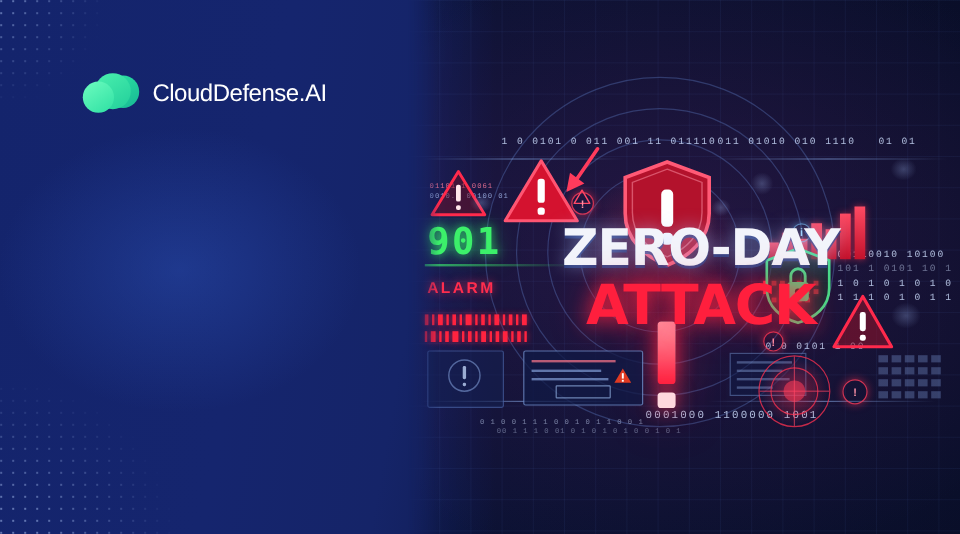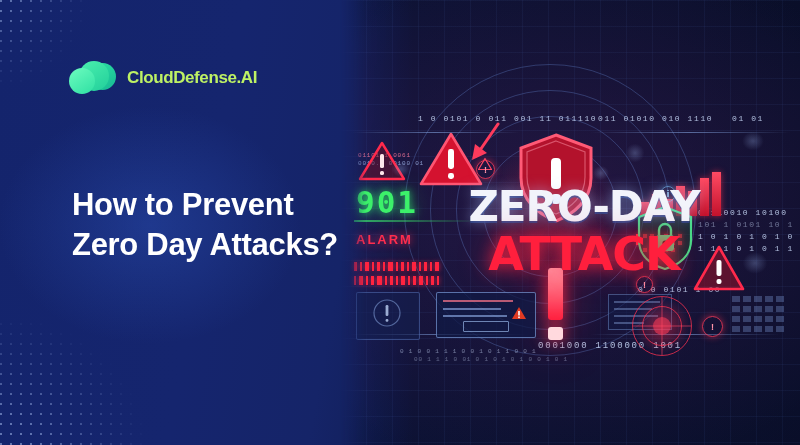--- a/index.html
+++ b/index.html
@@ -82,23 +82,23 @@
     border-radius: 50%;
     display: block;
   }
   .lm-c3 { right: 0;   top: 3px;  width: 27px; height: 27px;
            background: linear-gradient(145deg,#2ee5a4,#17b894); }
   .lm-c2 { left: 11px; top: 1px;  width: 30px; height: 30px;
            background: linear-gradient(145deg,#4bf0ae,#22cf9b); }
   .lm-c1 { left: 1px;  top: 8px;  width: 26px; height: 26px;
            background: linear-gradient(145deg,#6dfcbf,#2ee0a3); }
   .logo-text {
-    color: #bef264;
-    font-size: 17px;
-    font-weight: bold;
+    color: #ffffff;
+    font-size: 20px;
+    font-weight: normal;
     letter-spacing: -.4px;
     white-space: nowrap;
   }
 
   
   .headline {
     position: absolute;
     left: 72px; top: 185px;
     width: 290px;
     color: #ffffff;
@@ -376,24 +376,20 @@
 
   <div class="logo">
     <span class="logo-mark">
       <i class="lm-c3"></i>
         <i class="lm-c2"></i>
         <i class="lm-c1"></i>
     </span>
     <span class="logo-text">CloudDefense.AI</span>
   </div>
 
-  <div class="headline">
-    <span>How to Prevent</span>
-    <span>Zero Day Attacks?</span>
-  </div>
 
   <div class="art">
 
     <div class="grid-lines"></div>
 
     <div class="ring-glow"></div>
     <div class="rings">
       <i class="r1"></i>
         <i class="r2"></i>
         <i class="r3"></i>

